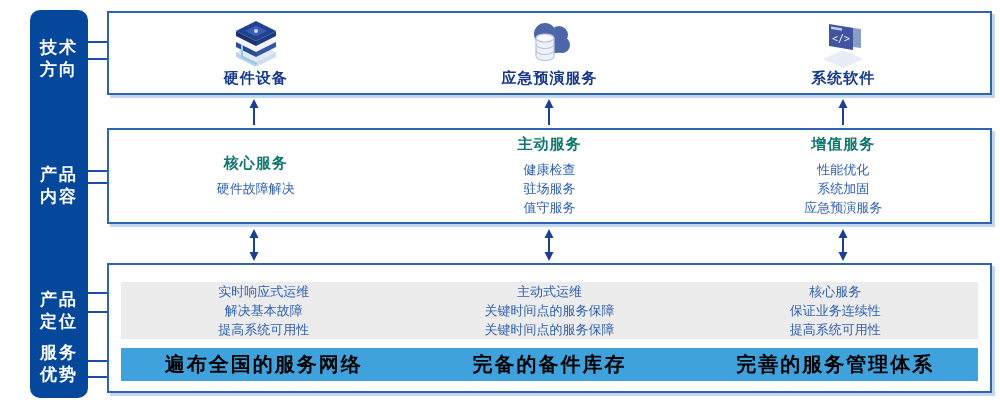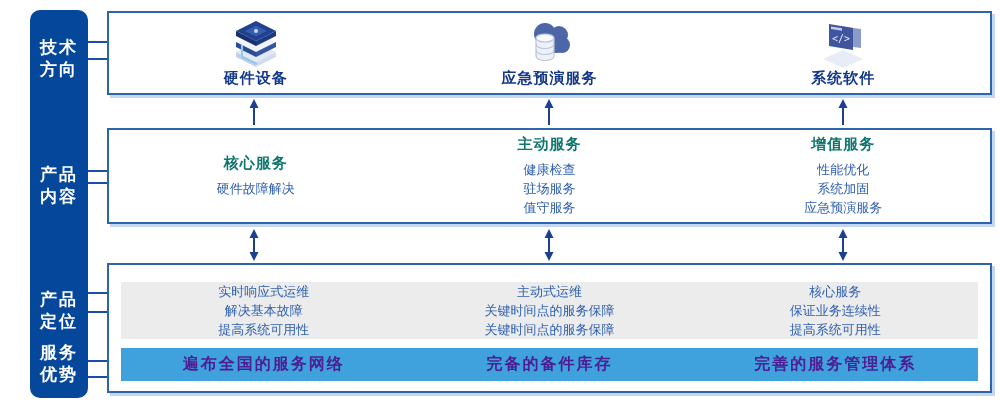--- a/index.html
+++ b/index.html
@@ -34,22 +34,22 @@
   .svc-title{font-size:15px;font-weight:bold;color:#0f766e;margin-bottom:6px;letter-spacing:1px;}
   .svc-line{font-size:13px;color:#2e5fae;line-height:19px;}
   
   .bcol{flex:1;display:flex;flex-direction:column;}
   .gray-box{
     background:#ececec;flex:1;display:flex;flex-direction:column;
     align-items:center;justify-content:center;
   }
   .pos-line{font-size:13px;color:#2e5fae;line-height:19px;}
   .bar{
-    margin-top:9px;height:33px;background:#3fa2dc;color:#4c1d95;
-    font-weight:bold;font-size:16px;letter-spacing:2px;
+    margin-top:9px;height:33px;background:#3fa2dc;color:#000000;
+    font-weight:bold;font-size:20px;letter-spacing:2px;
     display:flex;align-items:center;justify-content:center;
   }
   .arrow{position:absolute;}
 </style>
 </head>
 <body>
 
 <div class="stage">
 
   <div class="sidebar">

